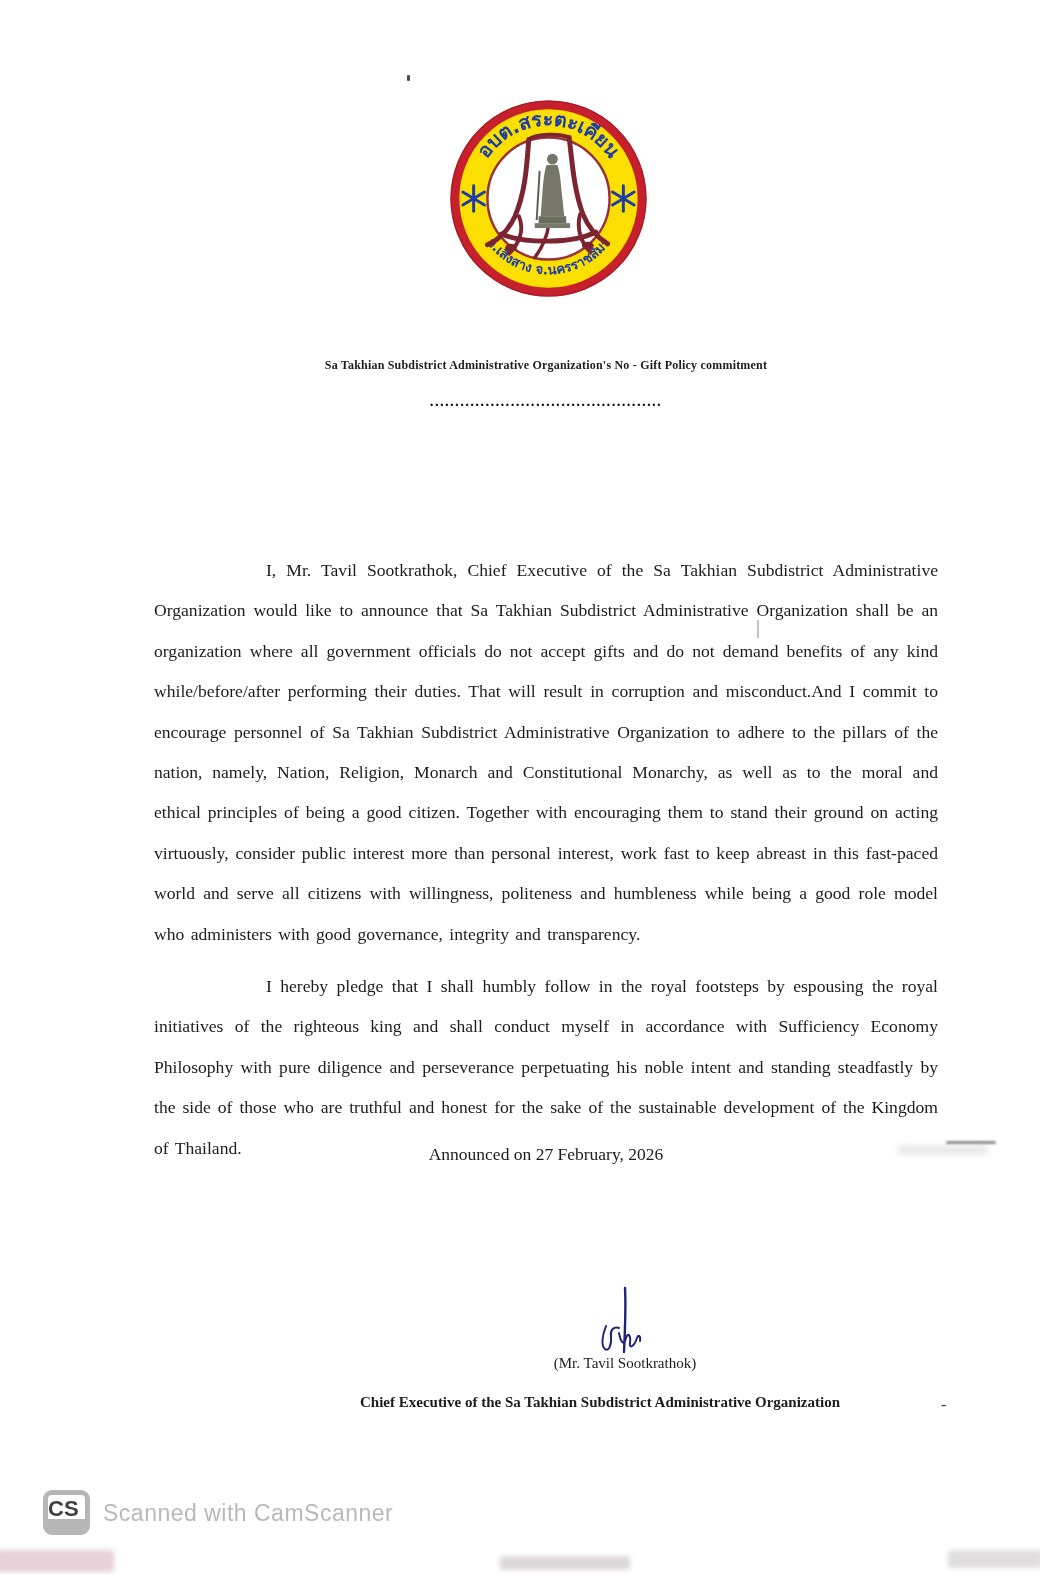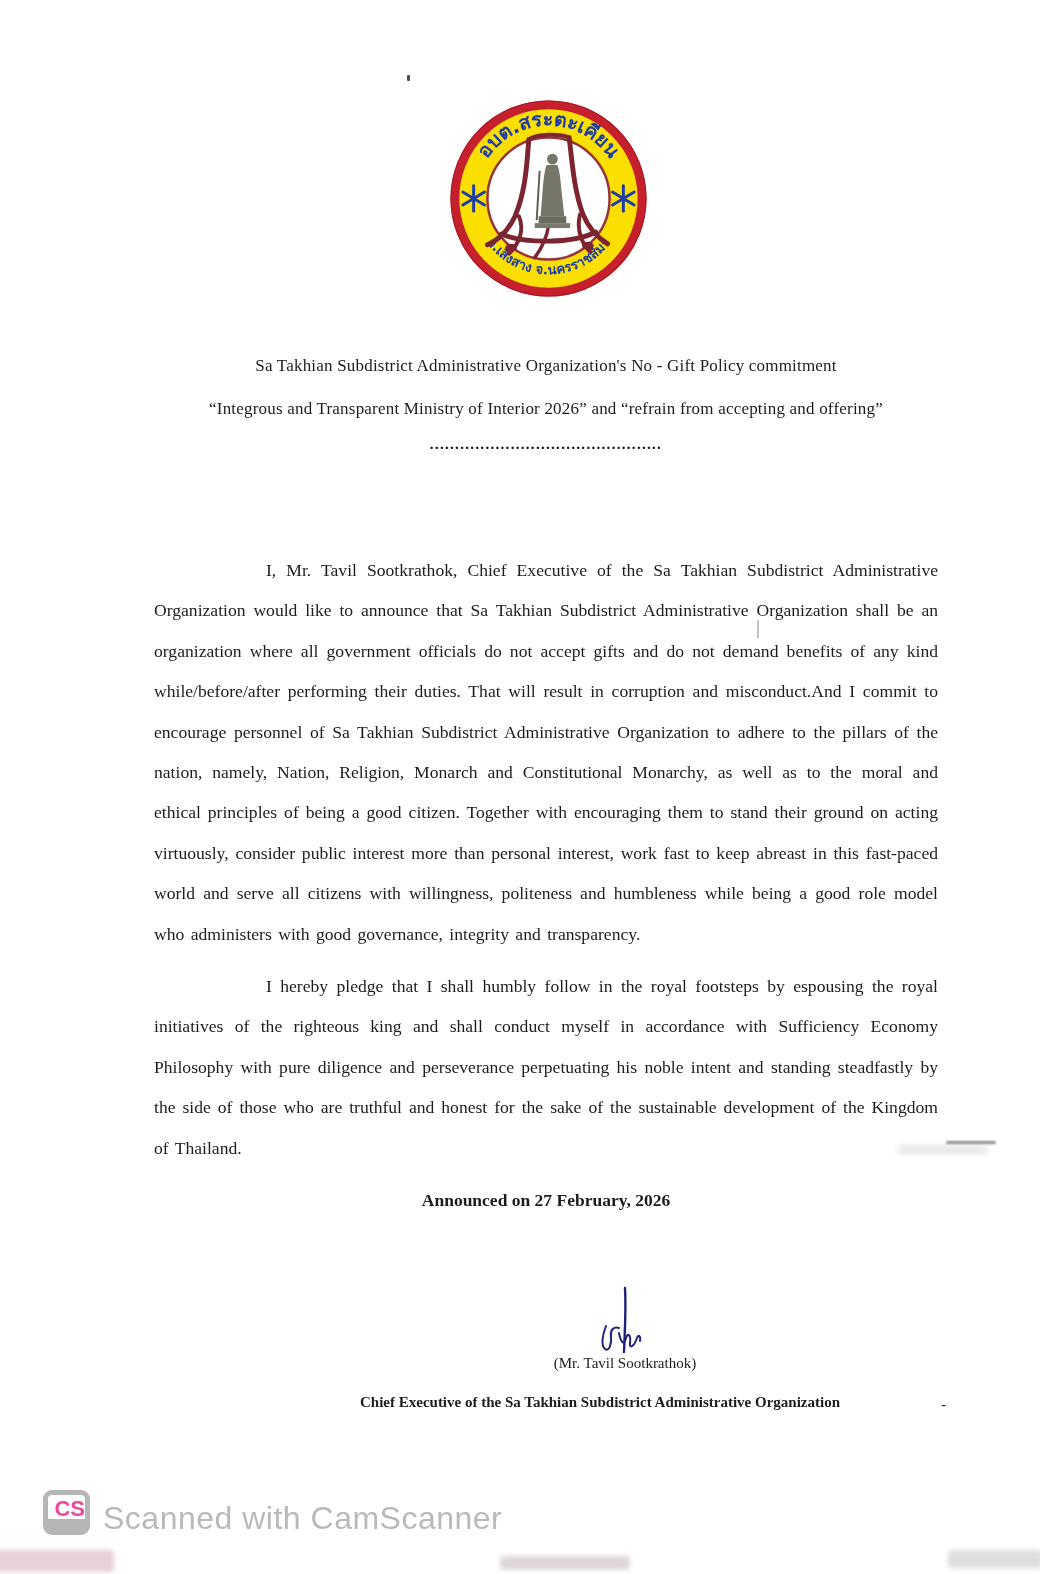--- a/index.html
+++ b/index.html
@@ -2,54 +2,54 @@
 <html><head>
 <meta charset="utf-8">
 <style>
   html,body{margin:0;padding:0;background:#ffffff;}
   .page{position:relative;width:1040px;height:1574px;background:#ffffff;overflow:hidden;
         font-family:"Liberation Serif", serif;color:#1c1c1c;}
   
   .seal{position:absolute;left:450px;top:100px;width:197px;height:197px;}
   
   .title-block{position:absolute;left:116px;top:344px;width:860px;text-align:center;}
-  .title-line{font-weight:normal;font-size:17px;line-height:43px;letter-spacing:.2px;}
+  .title-line{font-weight:bold;font-size:12px;line-height:43px;letter-spacing:.2px;}
   .divider{margin-top:6px;font-weight:bold;font-size:15px;letter-spacing:1.3px;color:#111;}
   
   .content{position:absolute;left:142px;top:538px;width:808px;
            font-size:17.6px;line-height:40.4px;text-align:justify;}
   .content p{margin:12px;text-indent:112px;word-spacing:2px;}
-  .announce{position:absolute;left:142px;top:1190px;width:808px;text-align:center;
-            font-weight:bold;font-size:17.5px;}
+  .announce{position:absolute;left:142px;top:1144px;width:808px;text-align:center;
+            font-weight:normal;font-size:17.5px;}
   
   .sig-svg{position:absolute;left:588px;top:1286px;width:60px;height:80px;}
   .sig-name{position:absolute;left:420px;top:1355px;width:410px;text-align:center;font-size:15px;}
   .sig-role{position:absolute;left:238px;top:1394px;width:724px;text-align:center;
             font-weight:bold;font-size:15px;}
   .edge-dash{position:absolute;left:941px;top:1396px;font-size:16px;color:#333;}
   
   .speck{position:absolute;left:407px;top:75px;width:3px;height:6px;background:#4e4e4e;border-radius:1px;}
   .artifact-vline{position:absolute;left:757px;top:620px;width:1.5px;height:18px;background:#c2c2c2;}
   .smudge-right{position:absolute;left:946px;top:1141px;width:50px;height:3px;background:#8d8d8d;
                 border-radius:2px;filter:blur(1px);}
   .smudge-right2{position:absolute;left:898px;top:1146px;width:90px;height:8px;background:#e4e4e4;
                  border-radius:4px;filter:blur(3px);}
   .bsmudge{position:absolute;filter:blur(2.5px);border-radius:4px;}
   .bs1{left:-6px;top:1550px;width:120px;height:22px;background:rgba(216,178,190,.6);}
   .bs2{left:500px;top:1556px;width:130px;height:14px;background:rgba(188,176,182,.5);}
   .bs3{left:948px;top:1550px;width:95px;height:18px;background:rgba(185,180,182,.45);}
   
   .cs-logo{position:absolute;left:43px;top:1490px;width:47px;height:45px;
            border:5px solid #b6b6b6;border-radius:9px;box-sizing:border-box;background:#fff;}
-  .cs-letters{position:absolute;left:0;top:1px;width:100%;text-align:right;
-              font-family:"Liberation Sans", sans-serif;font-weight:bold;font-size:22px;color:#ec4899;}
+  .cs-letters{position:absolute;left:0;top:1px;width:100%;text-align:left;
+              font-family:"Liberation Sans", sans-serif;font-weight:bold;font-size:22px;color:#404040;}
   .cs-bar{position:absolute;left:0;bottom:0;width:100%;height:11px;background:#b6b6b6;
           border-radius:0 0 3px 3px;}
   .cs-text{position:absolute;left:103px;top:1500px;font-family:"Liberation Sans", sans-serif;
-           font-size:32px;color:#b9b9b9;letter-spacing:.5px;}
+           font-size:23px;color:#b9b9b9;letter-spacing:.5px;}
 </style>
 </head>
 <body>
 
 <div class="page">
 
   <div class="speck"></div>
 
   <svg class="seal" viewBox="0 0 200 200">
     <circle cx="100" cy="100" r="95" fill="#fbdf00" stroke="#c5202c" stroke-width="9"></circle>
@@ -93,21 +93,20 @@
       <line x1="91" y1="72" x2="88" y2="122" stroke="#5f5f52" stroke-width="2"></line>
       <circle cx="104" cy="60" r="5.5" fill="#76766a"></circle>
       <path d="M98,66 C96,72 95,80 94,92 L92,118 L116,118 L113,90 C112,78 111,71 109,66 Z" fill="#76766a"></path>
       <rect x="90" y="118" width="28" height="7" fill="#6b6b5e"></rect>
       <rect x="86" y="125" width="36" height="5" fill="#7a7a6d"></rect>
     </g>
   </svg>
 
   <div class="title-block">
     <div class="title-line">Sa Takhian Subdistrict Administrative Organization's No - Gift Policy commitment</div>
-    <div class="title-line">“Integrous and Transparent Ministry of Interior 2026” and “refrain from accepting and offering”</div>
     <div class="divider">..............................................</div>
   </div>
 
   <div class="content">
     <p>I, Mr. Tavil Sootkrathok, Chief Executive of the Sa Takhian Subdistrict Administrative Organization would like to announce that Sa Takhian Subdistrict Administrative Organization shall be an organization where all government officials do not accept gifts and do not demand benefits of any kind while/before/after performing their duties. That will result in corruption and misconduct.And I commit to encourage personnel of Sa Takhian Subdistrict Administrative Organization to adhere to the pillars of the nation, namely, Nation, Religion, Monarch and Constitutional Monarchy, as well as to the moral and ethical principles of being a good citizen. Together with encouraging them to stand their ground on acting virtuously, consider public interest more than personal interest, work fast to keep abreast in this fast-paced world and serve all citizens with willingness, politeness and humbleness while being a good role model who administers with good governance, integrity and transparency.</p>
     <p>I hereby pledge that I shall humbly follow in the royal footsteps by espousing the royal initiatives of the righteous king and shall conduct myself in accordance with Sufficiency Economy Philosophy with pure diligence and perseverance perpetuating his noble intent and standing steadfastly by the side of those who are truthful and honest for the sake of the sustainable development of the Kingdom of Thailand.</p>
   </div>
 
   <div class="artifact-vline"></div>
   <div class="smudge-right2"></div>

